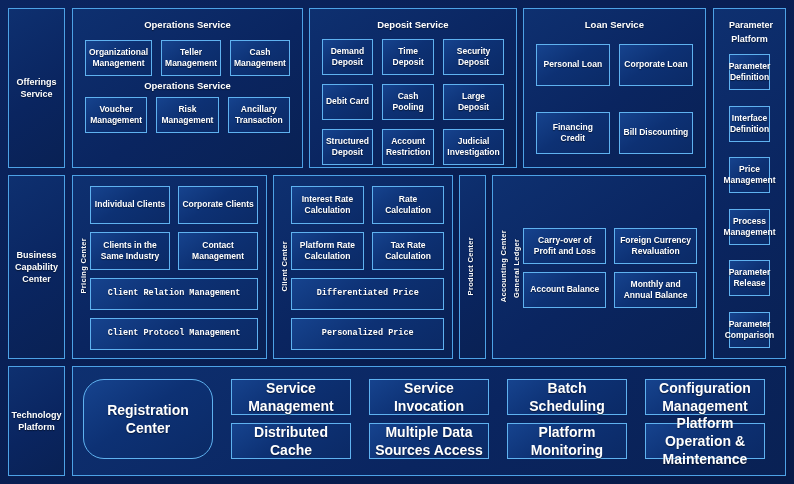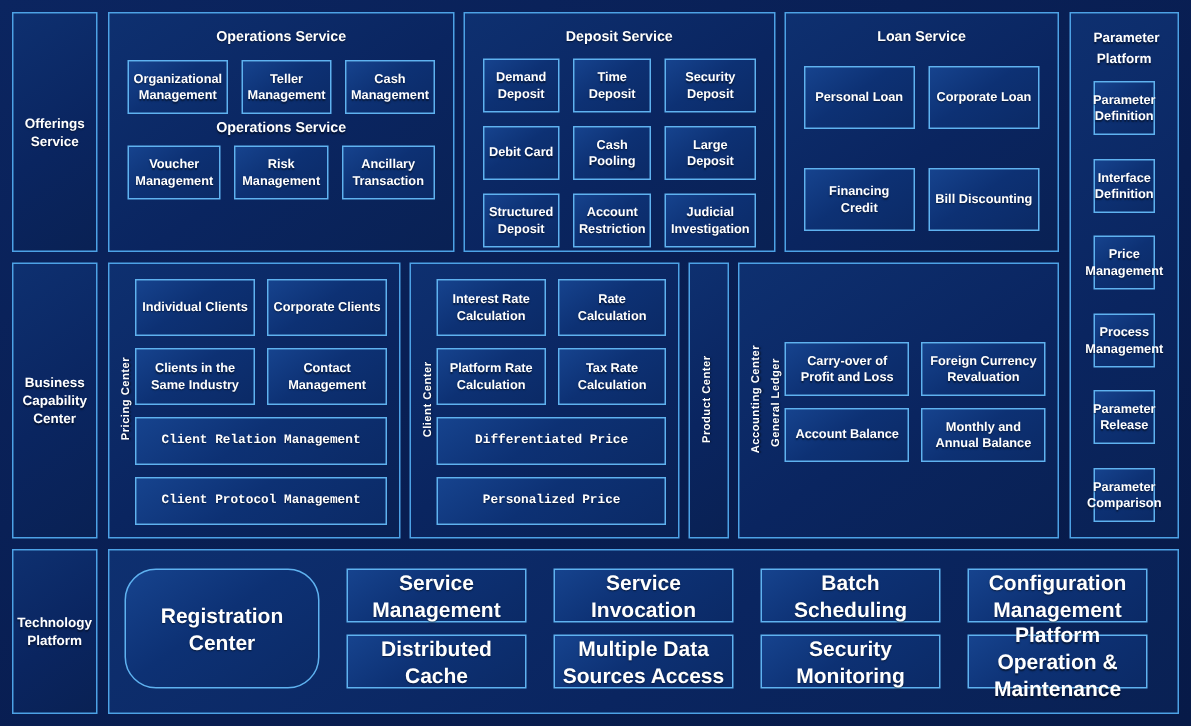--- a/index.html
+++ b/index.html
@@ -198,17 +198,17 @@
   </div>
 
   <div class="container bot a-bot">
     <div class="box reg">Registration Center</div>
     <div class="box">Service Management</div>
     <div class="box">Service Invocation</div>
     <div class="box">Batch Scheduling</div>
     <div class="box">Configuration Management</div>
     <div class="box">Distributed Cache</div>
     <div class="box">Multiple Data Sources Access</div>
-    <div class="box">Security Monitoring</div>
+    <div class="box">Platform Monitoring</div>
     <div class="box">Platform Operation &amp; Maintenance</div>
   </div>
 
 </div>
 
 </body></html>

